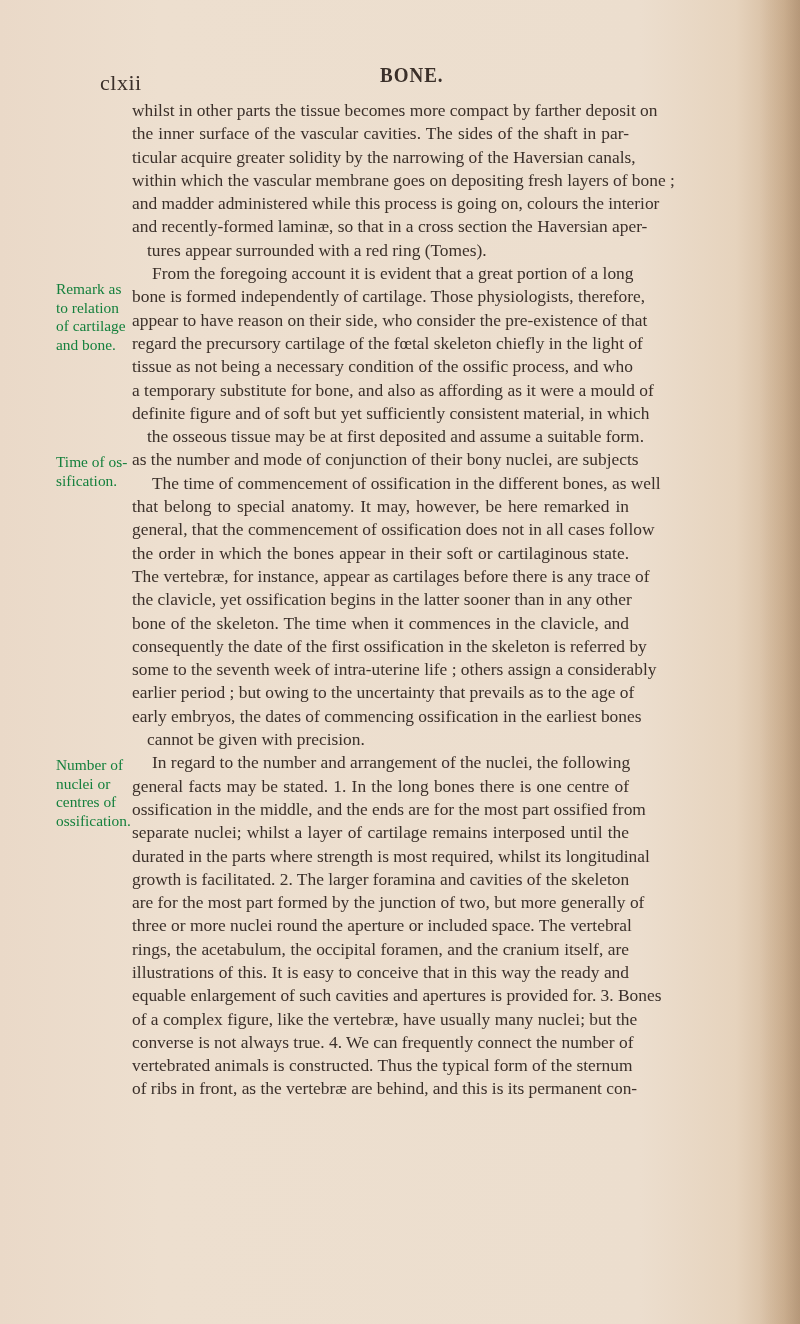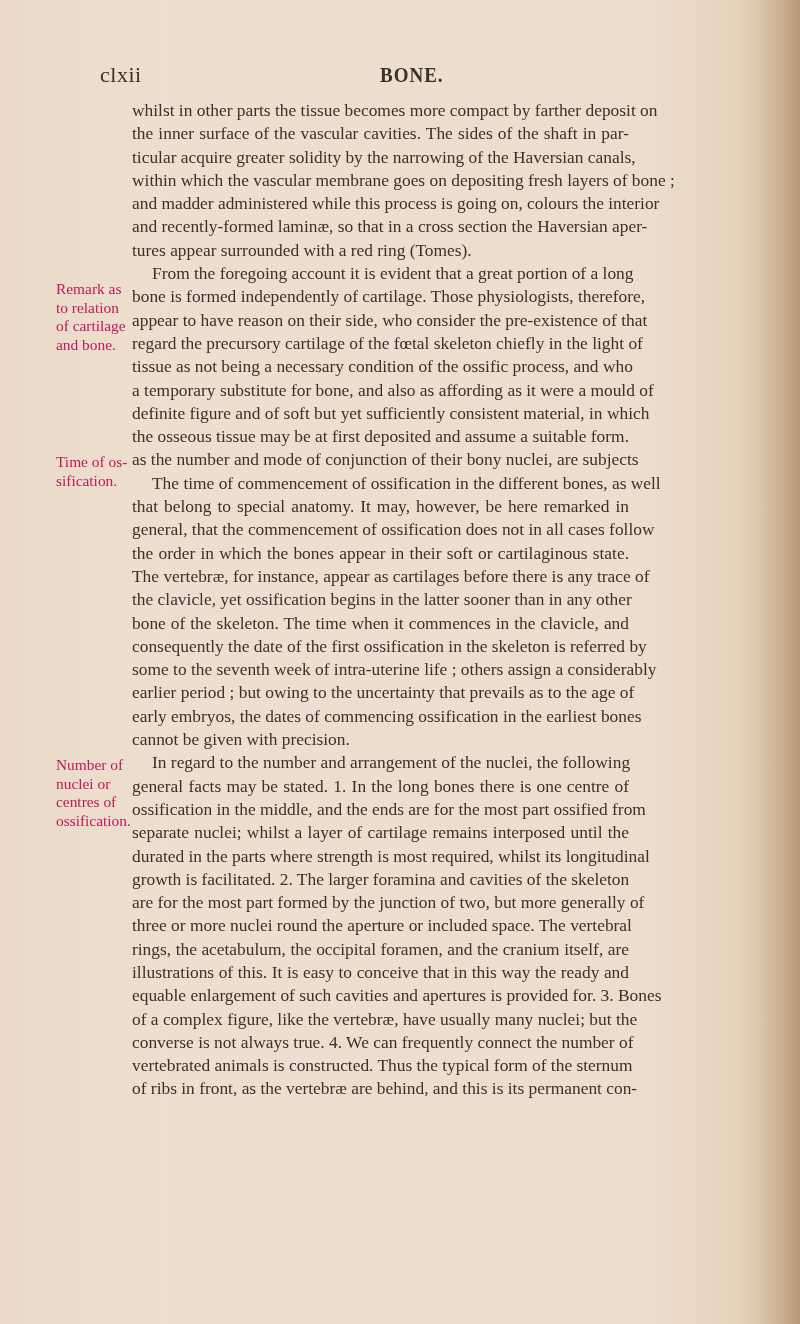--- a/index.html
+++ b/index.html
@@ -27,21 +27,21 @@
       position: absolute;
       top: 62px;
       left: 100px;
       width: 536px;
       height: 30px;
       font-family: "Liberation Serif", serif;
     }
     .folio {
       position: absolute;
       left: 0;
-      top: 0;
+      top: 8px;
       font-size: 22px;
       letter-spacing: 0.5px;
     }
     .page-title {
       position: absolute;
       left: 280px;
       top: 2px;
       font-size: 19px;
       font-weight: bold;
       letter-spacing: 1px;
@@ -58,31 +58,32 @@
       font-size: 17.4px;
       line-height: 23.3px;
       height: 23.3px;
       white-space: nowrap;
       text-align: justify;
       text-align-last: justify;
       display: block;
     }
     .line.last {
       text-align-last: left;
+      margin-left: 15px;
     }
     .line.indent {
       padding-left: 20px;
     }
     .marginal {
       position: absolute;
       left: 56px;
       font-family: "Liberation Serif", serif;
       font-size: 15.4px;
       line-height: 18.6px;
-      color: #be185d;
+      color: #15803d;
     }
     .marginal span { display: block; white-space: nowrap; }
     .m1 { top: 280px; }
     .m2 { top: 453px; }
     .m3 { top: 756px; }
   </style>
 </head>
 <body>
 
 <div class="page-edge"></div>

